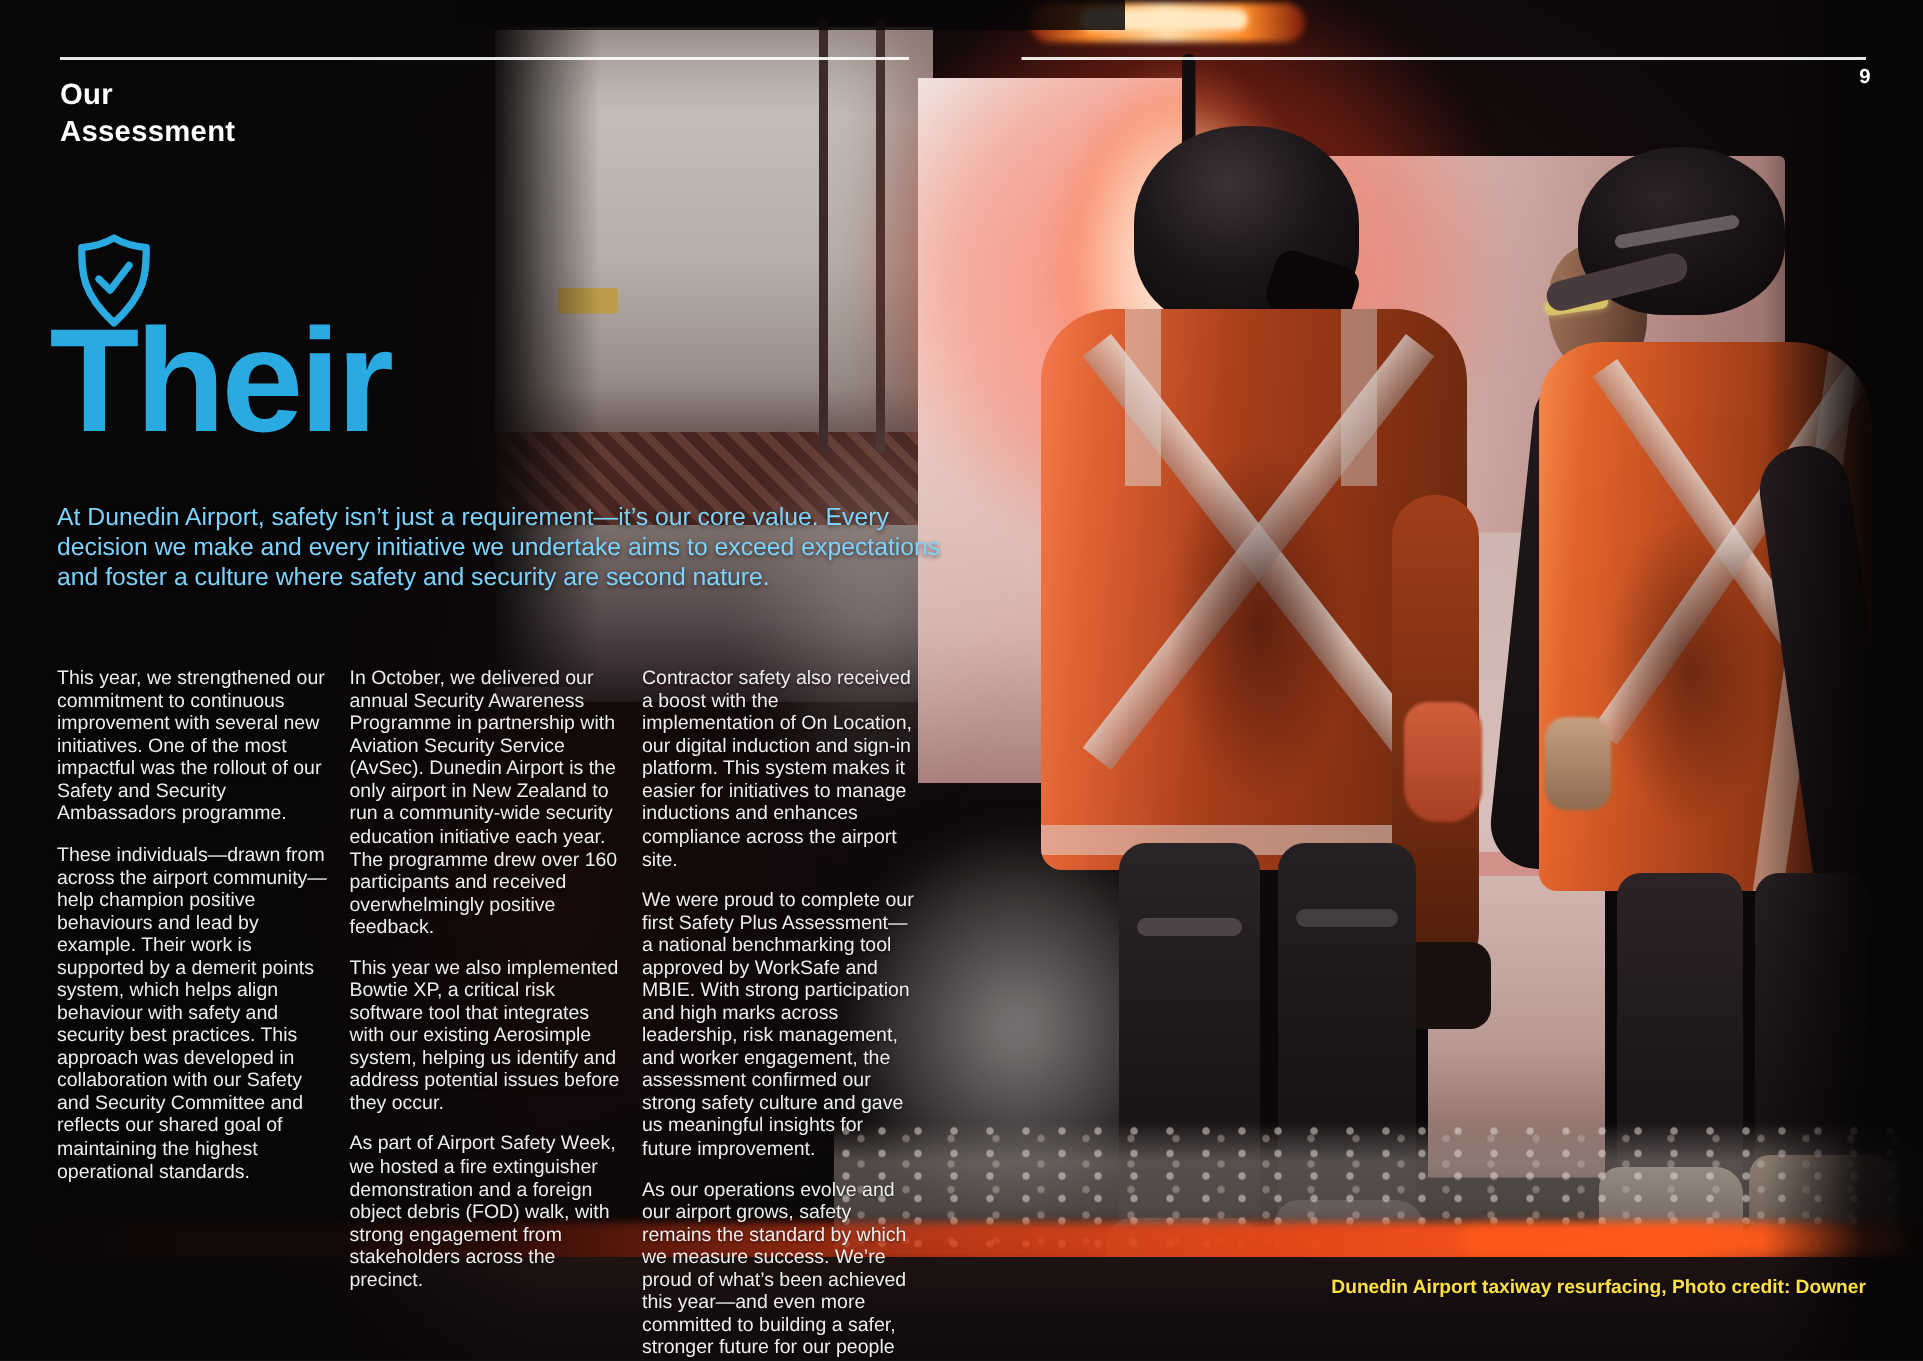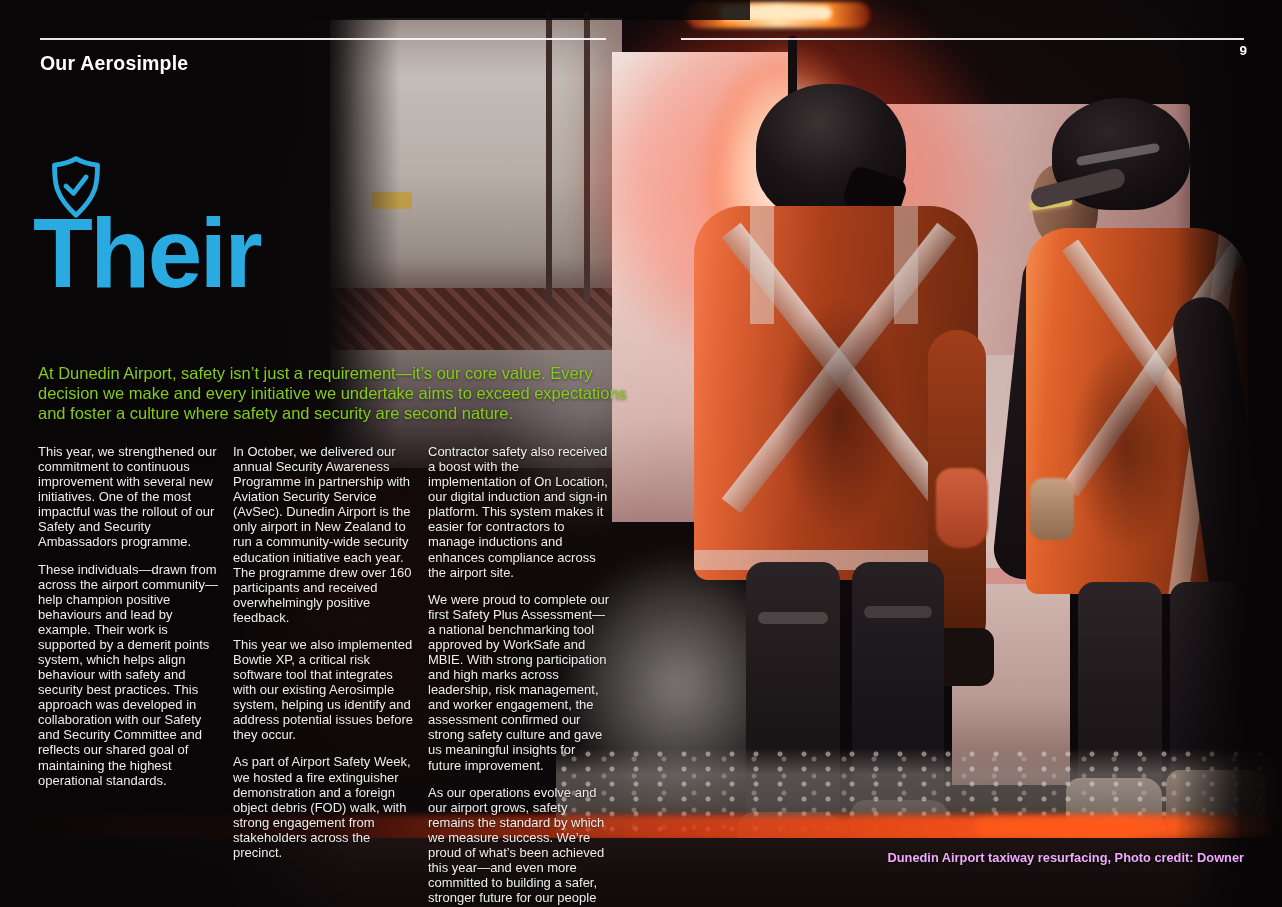--- a/index.html
+++ b/index.html
@@ -150,27 +150,27 @@
 
   
   .content { inset:0; z-index:10; color:#fff; }
   .rule { top:38px; height:1.5px; background:rgba(255,255,255,.9); }
   .rule-left { left:40px; width:566px; }
   .rule-right { left:681px; width:563px; }
   .page-number { top:43px; right:35px; font-size:13.5px; font-weight:700; color:#fff; }
   .section-title { left:40px; top:51px; width:150px; font-size:19.5px; font-weight:700; line-height:1.26; letter-spacing:.2px; }
   .shield-icon { left:48px; top:155px; width:56px; height:64px; }
   .hero-title { left:33px; top:204px; font-size:98px; font-weight:700; letter-spacing:-2.5px; color:#29ABE2; line-height:1; }
-  .intro { left:38px; top:364px; width:598px; font-size:16.5px; line-height:1.2; color:#84cc16;
+  .intro { left:38px; top:336px; width:598px; font-size:16.5px; line-height:1.2; color:#7dd3fc;
     text-shadow:0 1px 3px rgba(0,0,0,.55); }
   .columns { left:38px; top:444px; width:572px; display:flex; gap:13px; position:absolute;
     font-size:13px; line-height:1.16; color:#ededed; text-shadow:0 1px 2px rgba(0,0,0,.6); }
   .columns .col { position:relative; flex:1; }
   .columns p { position:relative; margin:0 0 12px 0; }
-  .caption { top:850px; right:38px; font-size:12.8px; font-weight:700; color:#f0abfc; text-shadow:0 1px 2px rgba(0,0,0,.7); }
+  .caption { top:850px; right:38px; font-size:12.8px; font-weight:700; color:#fde047; text-shadow:0 1px 2px rgba(0,0,0,.7); }
 </style>
 </head>
 <body>
 
 <div class="page">
 
   <div class="photo">
     <div class="bg-base"></div>
 
     <div class="machine-left"></div>
@@ -247,21 +247,21 @@
 
     <div class="haze-right"></div>
     <div class="vignette-top"></div>
     <div class="vignette-left"></div>
   </div>
 
   <div class="content">
     <div class="rule rule-left"></div>
     <div class="rule rule-right"></div>
     <div class="page-number">9</div>
-    <div class="section-title">Our Aerosimple</div>
+    <div class="section-title">Our Assessment</div>
 
     <div class="shield-icon">
       <svg viewBox="0 0 24 28" width="56" height="64" aria-hidden="true">
         <path d="M12 1.6 C 14.9 3.3 18.4 4.1 21.4 4.4 C 21.4 12 21.3 17.8 12 26.4 C 2.7 17.8 2.6 12 2.6 4.4 C 5.6 4.1 9.1 3.3 12 1.6 Z" fill="none" stroke="#29ABE2" stroke-width="2.1" stroke-linejoin="round"></path>
         <path d="M7.6 13.6 L 10.9 16.8 L 16.4 9.6" fill="none" stroke="#29ABE2" stroke-width="2.1" stroke-linecap="round" stroke-linejoin="round"></path>
       </svg>
     </div>
 
     <div class="hero-title">Their</div>
     <div class="intro">At Dunedin Airport, safety isn’t just a requirement—it’s our core value. Every decision we make and every initiative we undertake aims to exceed expectations and foster a culture where safety and security are second nature.</div>
@@ -270,21 +270,21 @@
       <div class="col">
         <p>This year, we strengthened our commitment to continuous improvement with several new initiatives. One of the most impactful was the rollout of our Safety and Security Ambassadors programme.</p>
         <p>These individuals—drawn from across the airport community—help champion positive behaviours and lead by example. Their work is supported by a demerit points system, which helps align behaviour with safety and security best practices. This approach was developed in collaboration with our Safety and Security Committee and reflects our shared goal of maintaining the highest operational standards.</p>
       </div>
       <div class="col">
         <p>In October, we delivered our annual Security Awareness Programme in partnership with Aviation Security Service (AvSec). Dunedin Airport is the only airport in New Zealand to run a community-wide security education initiative each year. The programme drew over 160 participants and received overwhelmingly positive feedback.</p>
         <p>This year we also implemented Bowtie XP, a critical risk software tool that integrates with our existing Aerosimple system, helping us identify and address potential issues before they occur.</p>
         <p>As part of Airport Safety Week, we hosted a fire extinguisher demonstration and a foreign object debris (FOD) walk, with strong engagement from stakeholders across the precinct.</p>
       </div>
       <div class="col">
-        <p>Contractor safety also received a boost with the implementation of On Location, our digital induction and sign-in platform. This system makes it easier for contractors to manage inductions and enhances compliance across the airport site.</p>
+        <p>Contractor safety also received a boost with the implementation of On Location, our digital induction and sign-in platform. This system makes it easier for initiatives to manage inductions and enhances compliance across the airport site.</p>
         <p>We were proud to complete our first Safety Plus Assessment—a national benchmarking tool approved by WorkSafe and MBIE. With strong participation and high marks across leadership, risk management, and worker engagement, the assessment confirmed our strong safety culture and gave us meaningful insights for future improvement.</p>
         <p>As our operations evolve and our airport grows, safety remains the standard by which we measure success. We’re proud of what’s been achieved this year—and even more committed to building a safer, stronger future for our people and passengers.</p>
       </div>
     </div>
 
     <div class="caption">Dunedin Airport taxiway resurfacing, Photo credit: Downer</div>
   </div>
 </div>
 
 </body></html>

